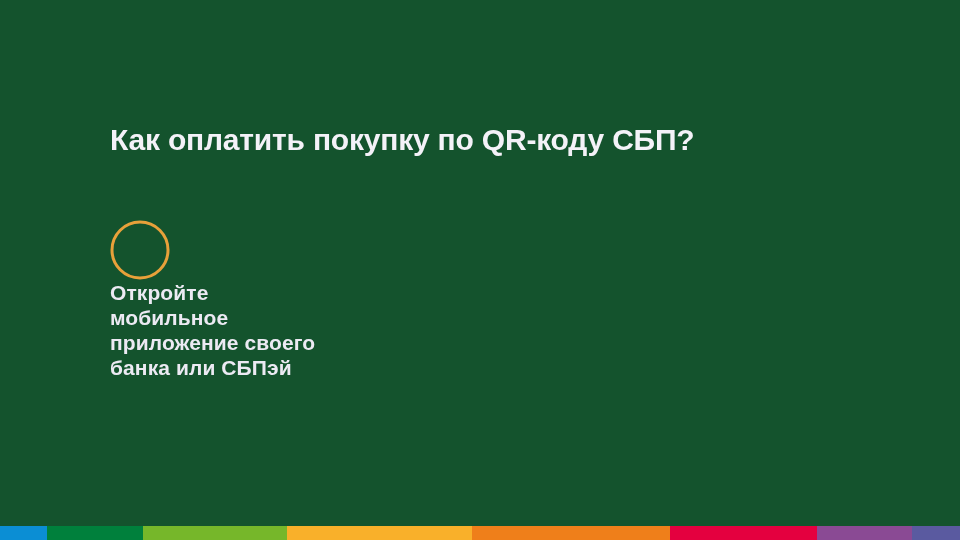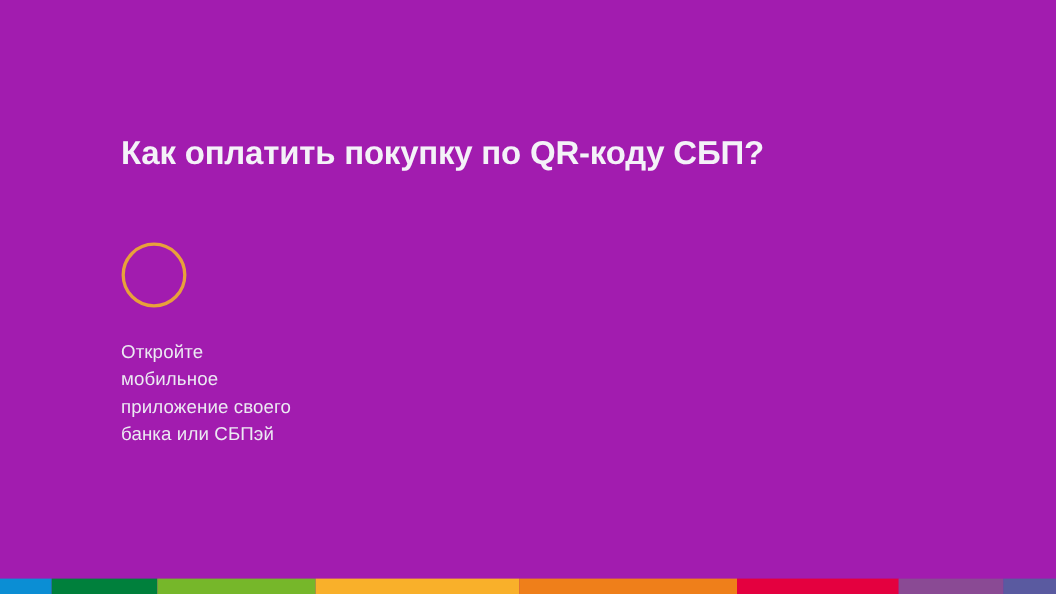--- a/index.html
+++ b/index.html
@@ -39,44 +39,43 @@
   }
   .step-marker {
     width: 60px;
     height: 60px;
     display: block;
   }
   .step-marker svg {
     display: block;
   }
   .step-caption {
-    margin-top: 27px;
-    font-size: 17px;
+    font-size: 21px;
     line-height: 25px;
-    font-weight: normal;
+    font-weight: bold;
     color: #eceaf3;
     letter-spacing: 0.1px;
     white-space: pre-line;
   }
   .accent-bar {
     position: absolute;
     left: 0;
     bottom: 0;
     width: 960px;
     height: 14px;
     display: flex;
   }
   .accent-seg {
     height: 100%;
   }
 </style>
 </head>
 <body>
 
-<div class="slide" style="background: #a21caf;">
+<div class="slide" style="background: #14532d;">
 
   <h1 class="slide-title" style="color: rgb(244, 242, 248);">Как оплатить покупку по QR-коду СБП?</h1>
 
   <div class="step-block">
     <span class="step-marker">
       <svg width="60" height="60" viewBox="0 0 60 60" aria-hidden="true">
         <circle cx="30" cy="30" r="28" fill="none" stroke="#e8a13a" stroke-width="3"></circle>
       </svg>
     </span>
     <div class="step-caption" style="color: rgb(236, 234, 243);">Откройте

